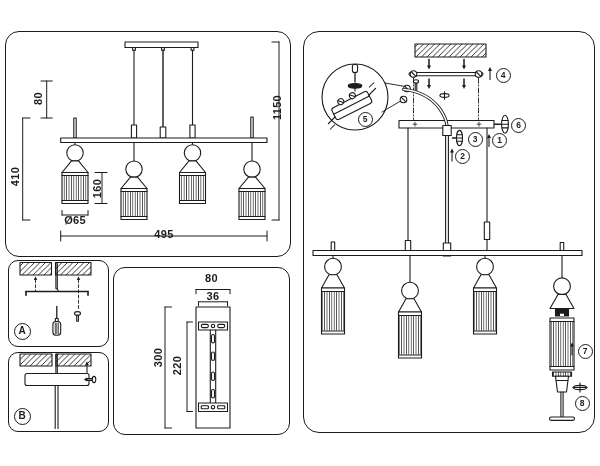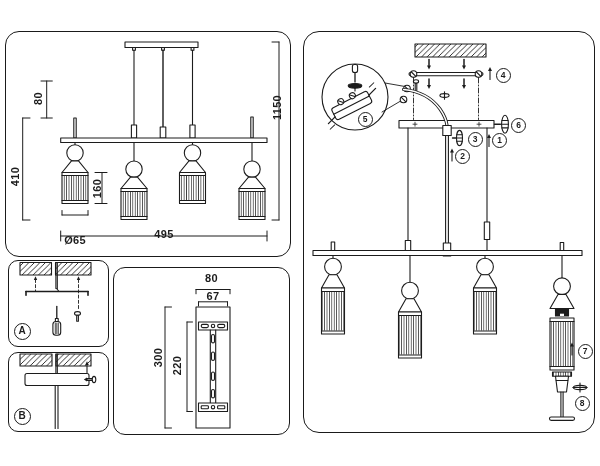--- a/index.html
+++ b/index.html
@@ -345,23 +345,23 @@
         <line x1="187" y1="411.5" x2="192.5" y2="411.5"></line>
       </g>
     </g>
   </svg>
 
   <span class="dim" style="left:142px;top:228px;">495</span>
   <span class="dim rot" style="left:255px;top:100.5px;">1150</span>
   <span class="dim rot" style="left:-7px;top:170px;">410</span>
   <span class="dim rot" style="left:16px;top:92px;">80</span>
   <span class="dim rot" style="left:75px;top:181.5px;">160</span>
-  <span class="dim" style="left:53px;top:214px;margin-top:20px;">Ø65</span>
+  <span class="dim" style="left:53px;top:214px;">Ø65</span>
   <span class="dim" style="left:189.5px;top:272px;">80</span>
-  <span class="dim" style="left:191px;top:290px;">67</span>
+  <span class="dim" style="left:191px;top:290px;">36</span>
   <span class="dim rot" style="left:135.5px;top:351px;">300</span>
   <span class="dim rot" style="left:155px;top:359px;">220</span>
 
   <span class="step" style="left:492px;top:133px;">1</span>
   <span class="step" style="left:455px;top:149px;">2</span>
   <span class="step" style="left:467.5px;top:131.5px;">3</span>
   <span class="step" style="left:495.5px;top:67.5px;">4</span>
   <span class="step" style="left:357.5px;top:112px;">5</span>
   <span class="step" style="left:511px;top:118px;">6</span>
   <span class="step" style="left:577.5px;top:343.5px;">7</span>

